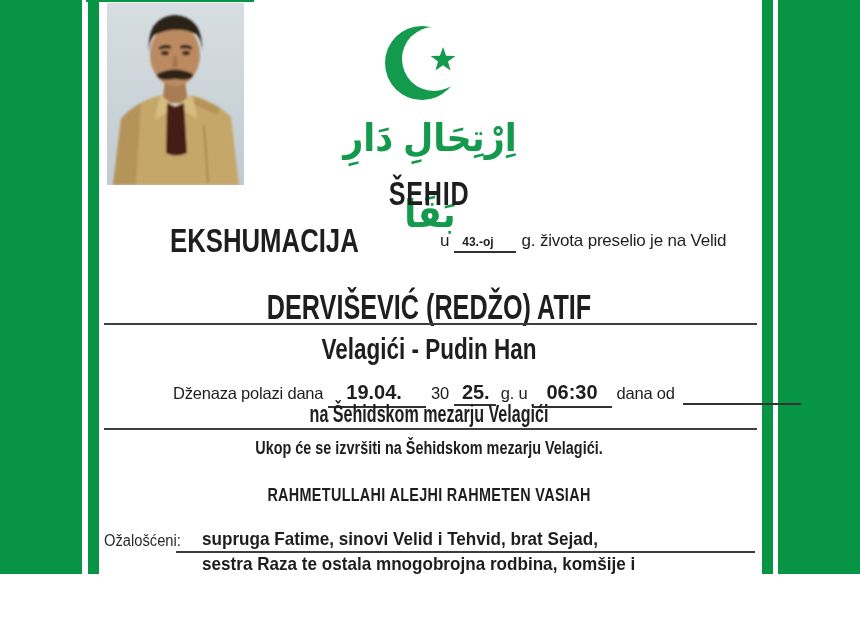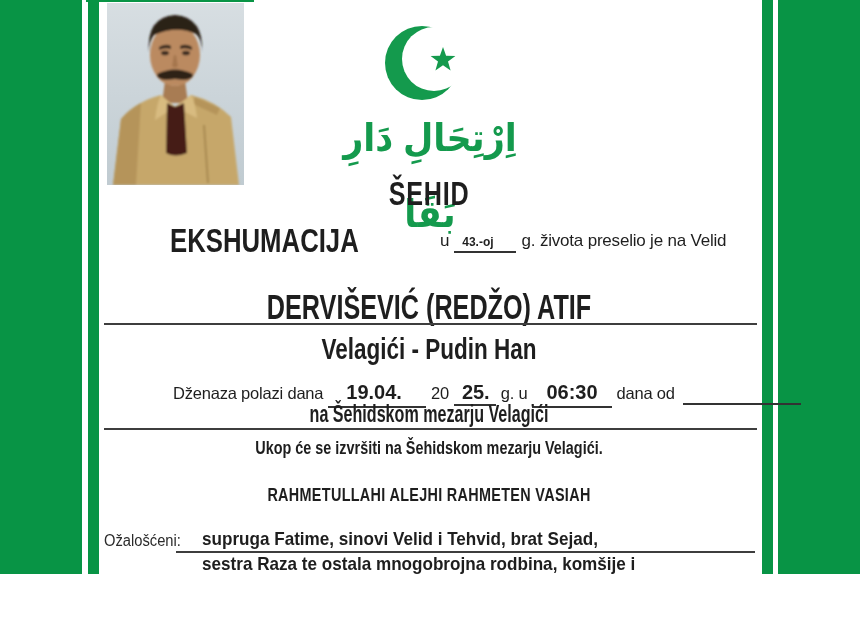--- a/index.html
+++ b/index.html
@@ -110,21 +110,21 @@
     <span class="sm">g. života preselio je na Velid</span>
   </div>
 
   <div class="abs centerband name">DERVIŠEVIĆ (REDŽO) ATIF</div>
   <div class="abs rule" style="left:104px;top:323px;width:653px;"></div>
   <div class="abs centerband place">Velagići - Pudin Han</div>
 
   <div class="abs dzen-row">
     <span class="sm">Dženaza polazi dana</span>
     <span class="slot slot-date">19.04.</span>
-    <span class="sm">20</span>
+    <span class="sm">30</span>
     <span class="slot slot-year">25.</span>
     <span class="sm">g. u</span>
     <span class="slot">06:30</span>
     <span class="sm">dana od</span>
     <span class="blank">&nbsp;</span>
   </div>
 
   <div class="abs centerband location">na Šehidskom mezarju Velagići</div>
   <div class="abs rule" style="left:104px;top:428px;width:653px;"></div>
 

